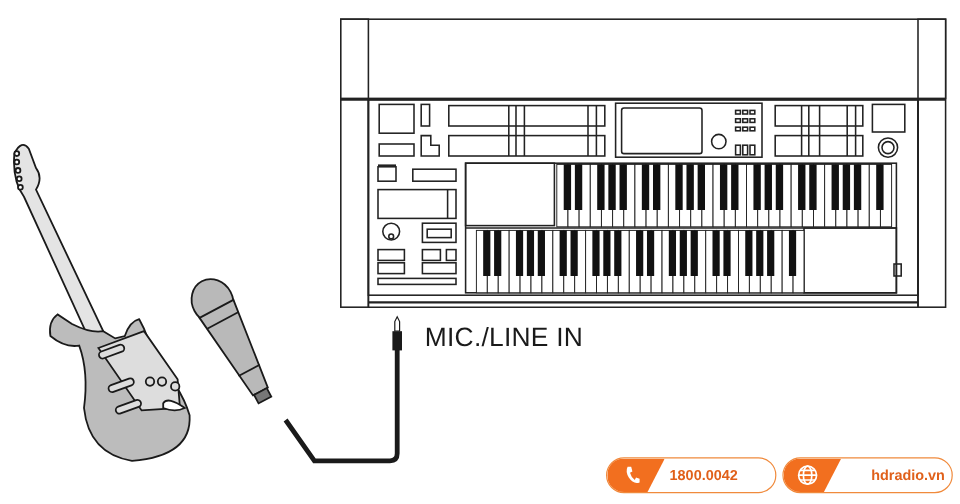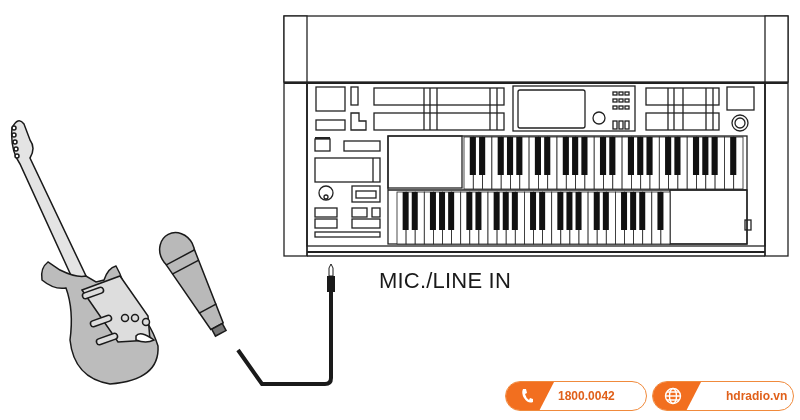--- a/index.html
+++ b/index.html
@@ -1,18 +1,18 @@
 <!DOCTYPE html>
 <html><head>
 <meta charset="utf-8">
 <style>
   html,body{margin:0;padding:0;background:#fff;}
   body{width:800px;height:420px;position:relative;overflow:hidden;font-family:"Liberation Sans",sans-serif;}
   #diagram{position:absolute;left:0;top:0;}
-  .label{position:absolute;left:354px;top:268px;font-size:22px;color:#1a1a1a;letter-spacing:0.2px;margin-left:25px;}
+  .label{position:absolute;left:354px;top:268px;font-size:22px;color:#1a1a1a;letter-spacing:0.2px;}
   .pill{position:absolute;top:381px;height:30px;border:1.5px solid #f08a3c;border-radius:16px;background:#fff;overflow:hidden;box-sizing:border-box;display:flex;align-items:center;}
   .pill .seg{position:absolute;left:0;top:0;height:100%;background:#f26f1f;}
   .pill .txt{position:relative;font-weight:bold;font-size:12px;color:#e0601a;}
   .pill .ico{position:absolute;top:0;height:100%;display:flex;align-items:center;justify-content:center;color:#fff;}
 </style>
 </head>
 <body>
 
 <svg id="diagram" width="800" height="420" viewBox="0 0 800 420">
 

